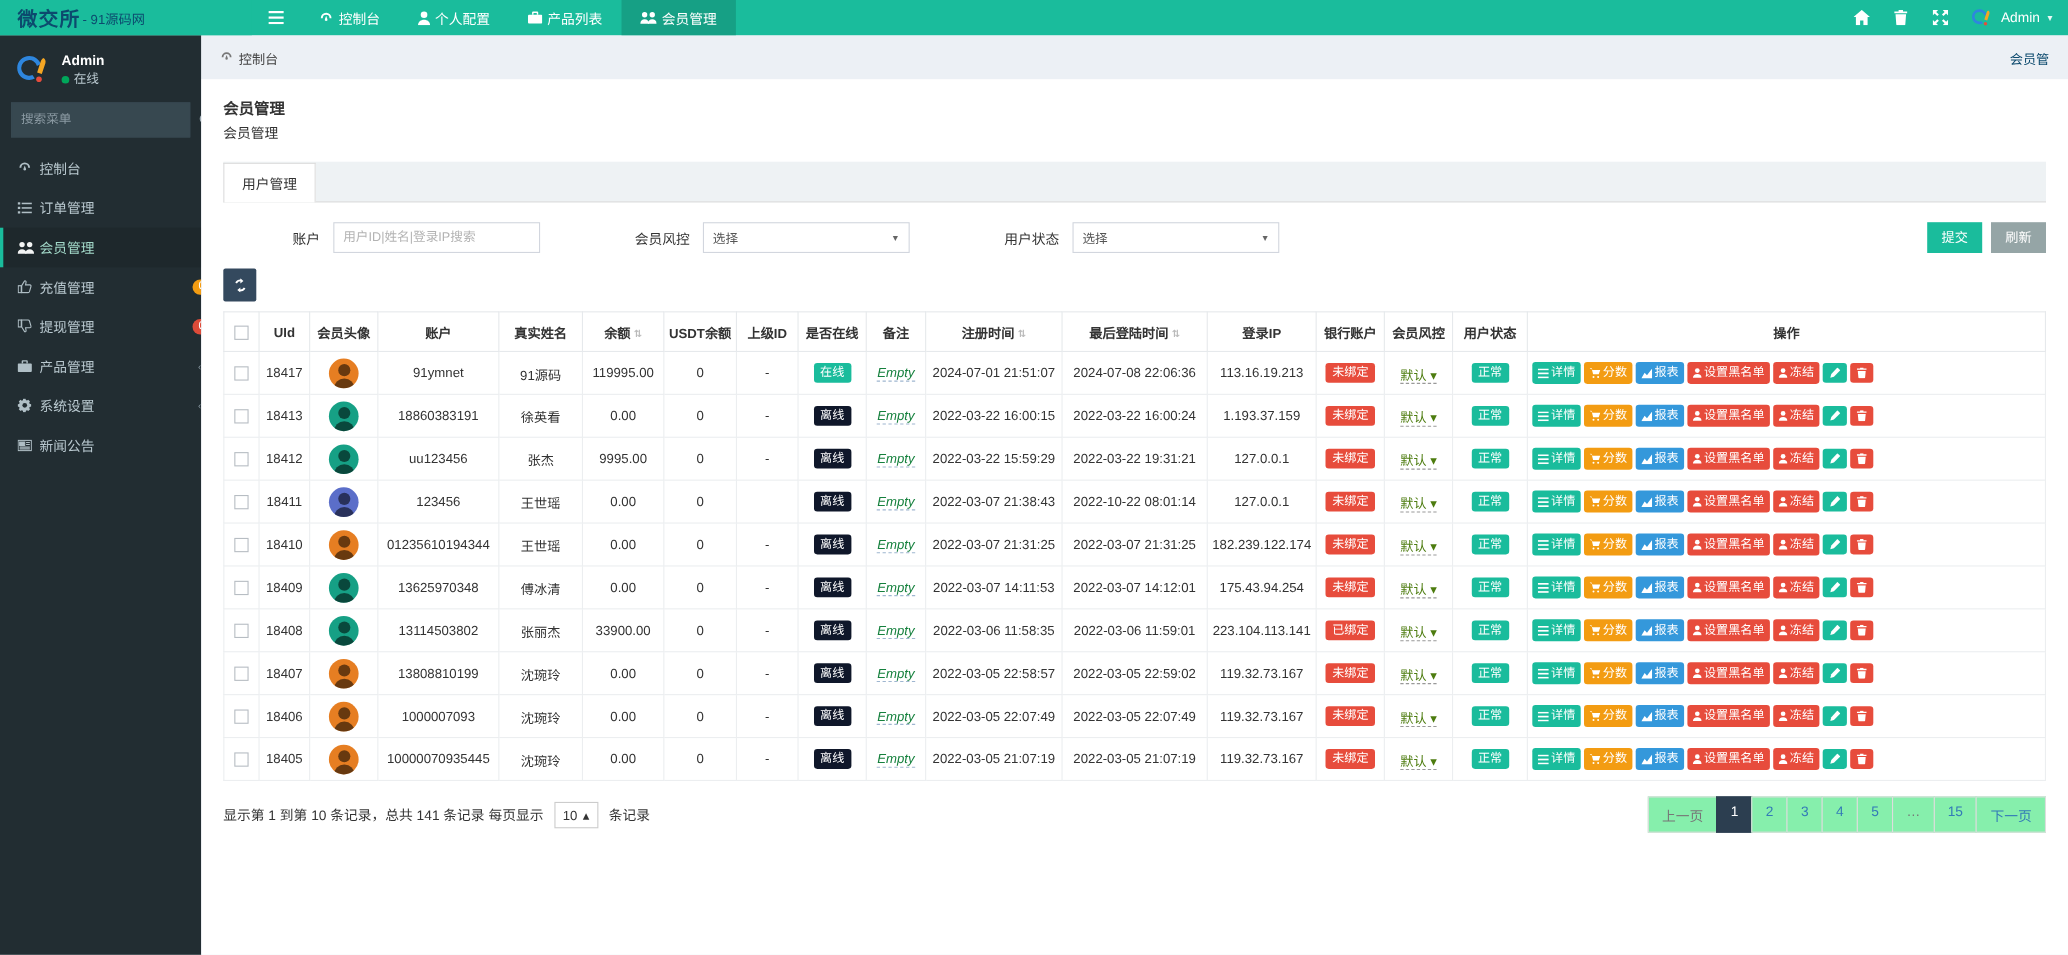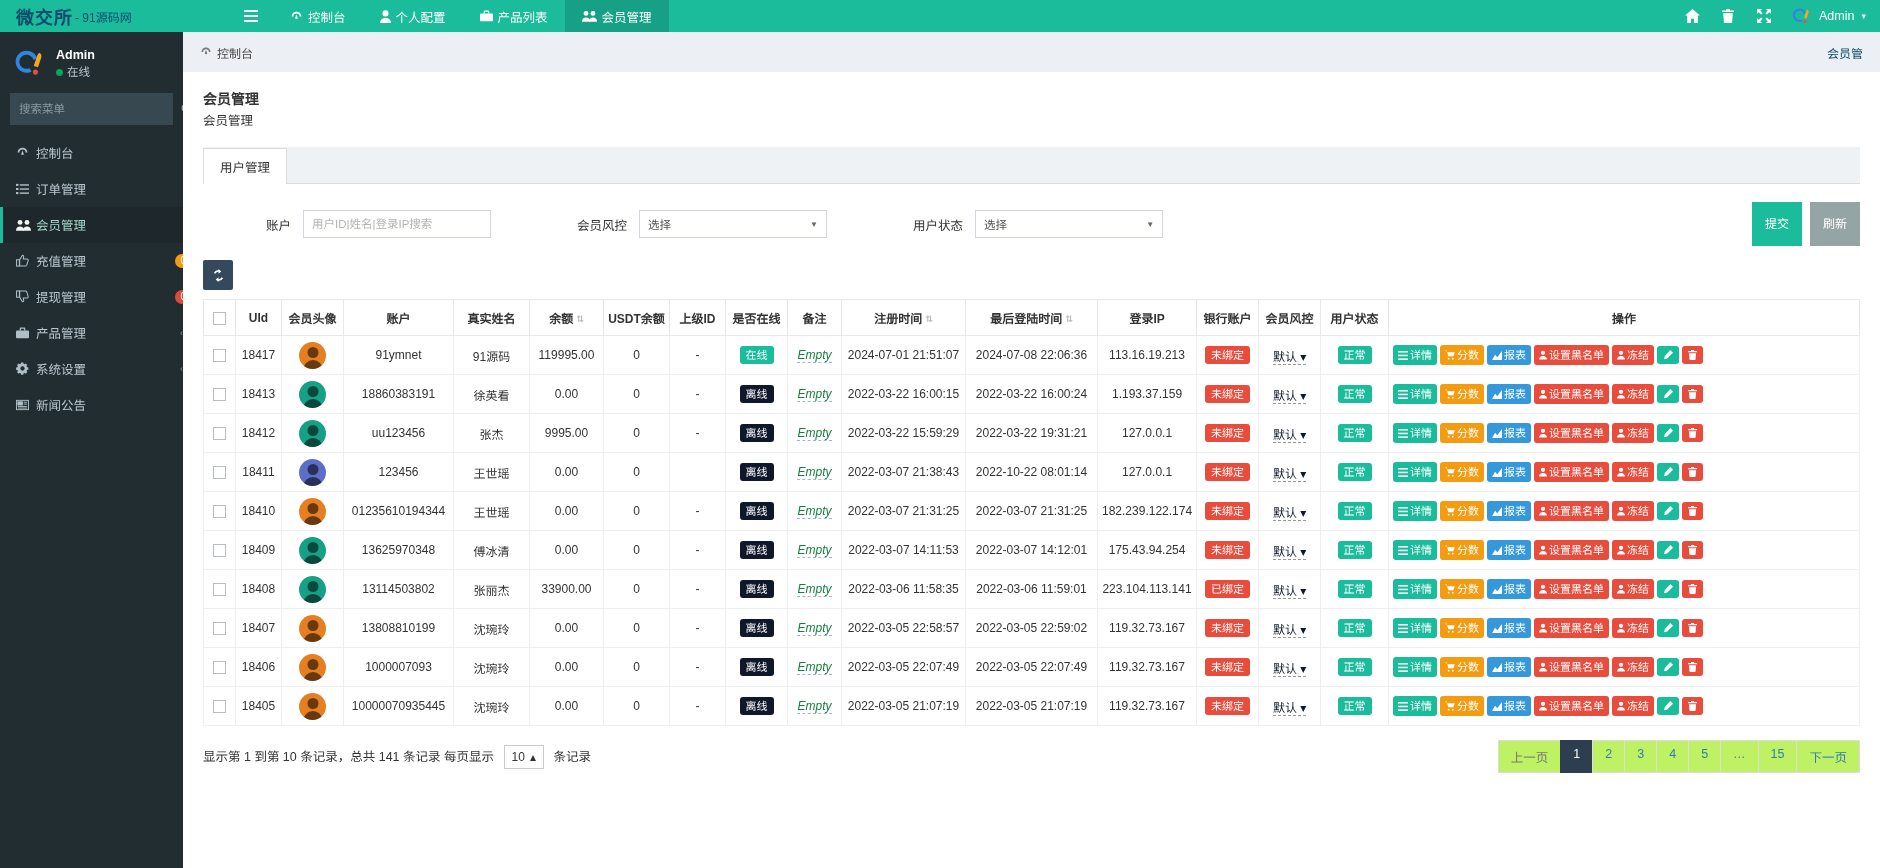--- a/index.html
+++ b/index.html
@@ -158,21 +158,21 @@
   }
   .f-input::placeholder { color: #b3b3b3; }
   .f-select {
     width: 188px; height: 28px; border: 1px solid #d2d6de; background: #fff;
     font-size: 11.5px; padding: 0 8px; color: #555;
     display: flex; align-items: center; justify-content: space-between;
     cursor: pointer;
   }
   .f-select .caret { font-size: 8px; color: #666; }
   .btn {
-    height: 44px; padding: 0 13px; font-size: 12px; color: #fff;
+    height: 28px; padding: 0 13px; font-size: 12px; color: #fff;
     border: 0; cursor: pointer; line-height: 28px; display: inline-block;
     font-family: inherit;
   }
   .btn-submit { background: #1abc9c; }
   .btn-refresh { background: #95a5a6; }
   .btn-refresh-icon {
     width: 30px; height: 30px; background: #34495e; color: #fff;
     display: flex; align-items: center; justify-content: center;
     cursor: pointer; font-size: 13px; border-radius: 2px;
   }
@@ -218,21 +218,21 @@
   }
   .pill.green { background: #1abc9c; }
   .pill.gray  { background: #0f172a; }
   .pill.red   { background: #e74c3c; }
   .pill.teal  { background: #1abc9c; }
   .empty-link {
     color: #15803d; font-style: italic; font-size: 12px;
     border-bottom: 1px dashed #9fb6d0; cursor: pointer;
   }
   .dashed-link {
-    color: #0f172a; font-size: 12px;
+    color: #4d7c0f; font-size: 12px;
     border-bottom: 1px dashed #999; cursor: pointer;
   }
   .ops { display: flex; gap: 3px; justify-content: flex-start; align-items: center; }
   .opbtn {
     color: #fff; font-size: 11px; padding: 4px 5px; border-radius: 3px;
     display: inline-flex; align-items: center; gap: 2px; cursor: pointer;
     line-height: 1.1; white-space: nowrap;
   }
   .op-green { background: #1abc9c; }
   .op-orange { background: #f39c12; }
@@ -247,21 +247,21 @@
   }
   .page-size {
     display: inline-flex; align-items: center; gap: 5px;
     border: 1px solid #ccc; background: #fff;
     height: 24px; padding: 0 7px; margin: 0 6px; cursor: pointer;
     font-size: 12px;
   }
   .pager { display: flex; }
   .pg {
     border: 1px solid #ddd; margin-left: -1px; padding: 6px 12px;
-    background: #bef264; color: #337ab7; font-size: 12.5px; cursor: pointer;
+    background: #86efac; color: #337ab7; font-size: 12.5px; cursor: pointer;
   }
   .pg.active { background: #2c3e50; border-color: #2c3e50; color: #fff; }
   .pg.disabled { color: #777; }
   svg { display: block; }
 </style>
 </head>
 <body>
 
 <div class="navbar">
   <div class="brand">

